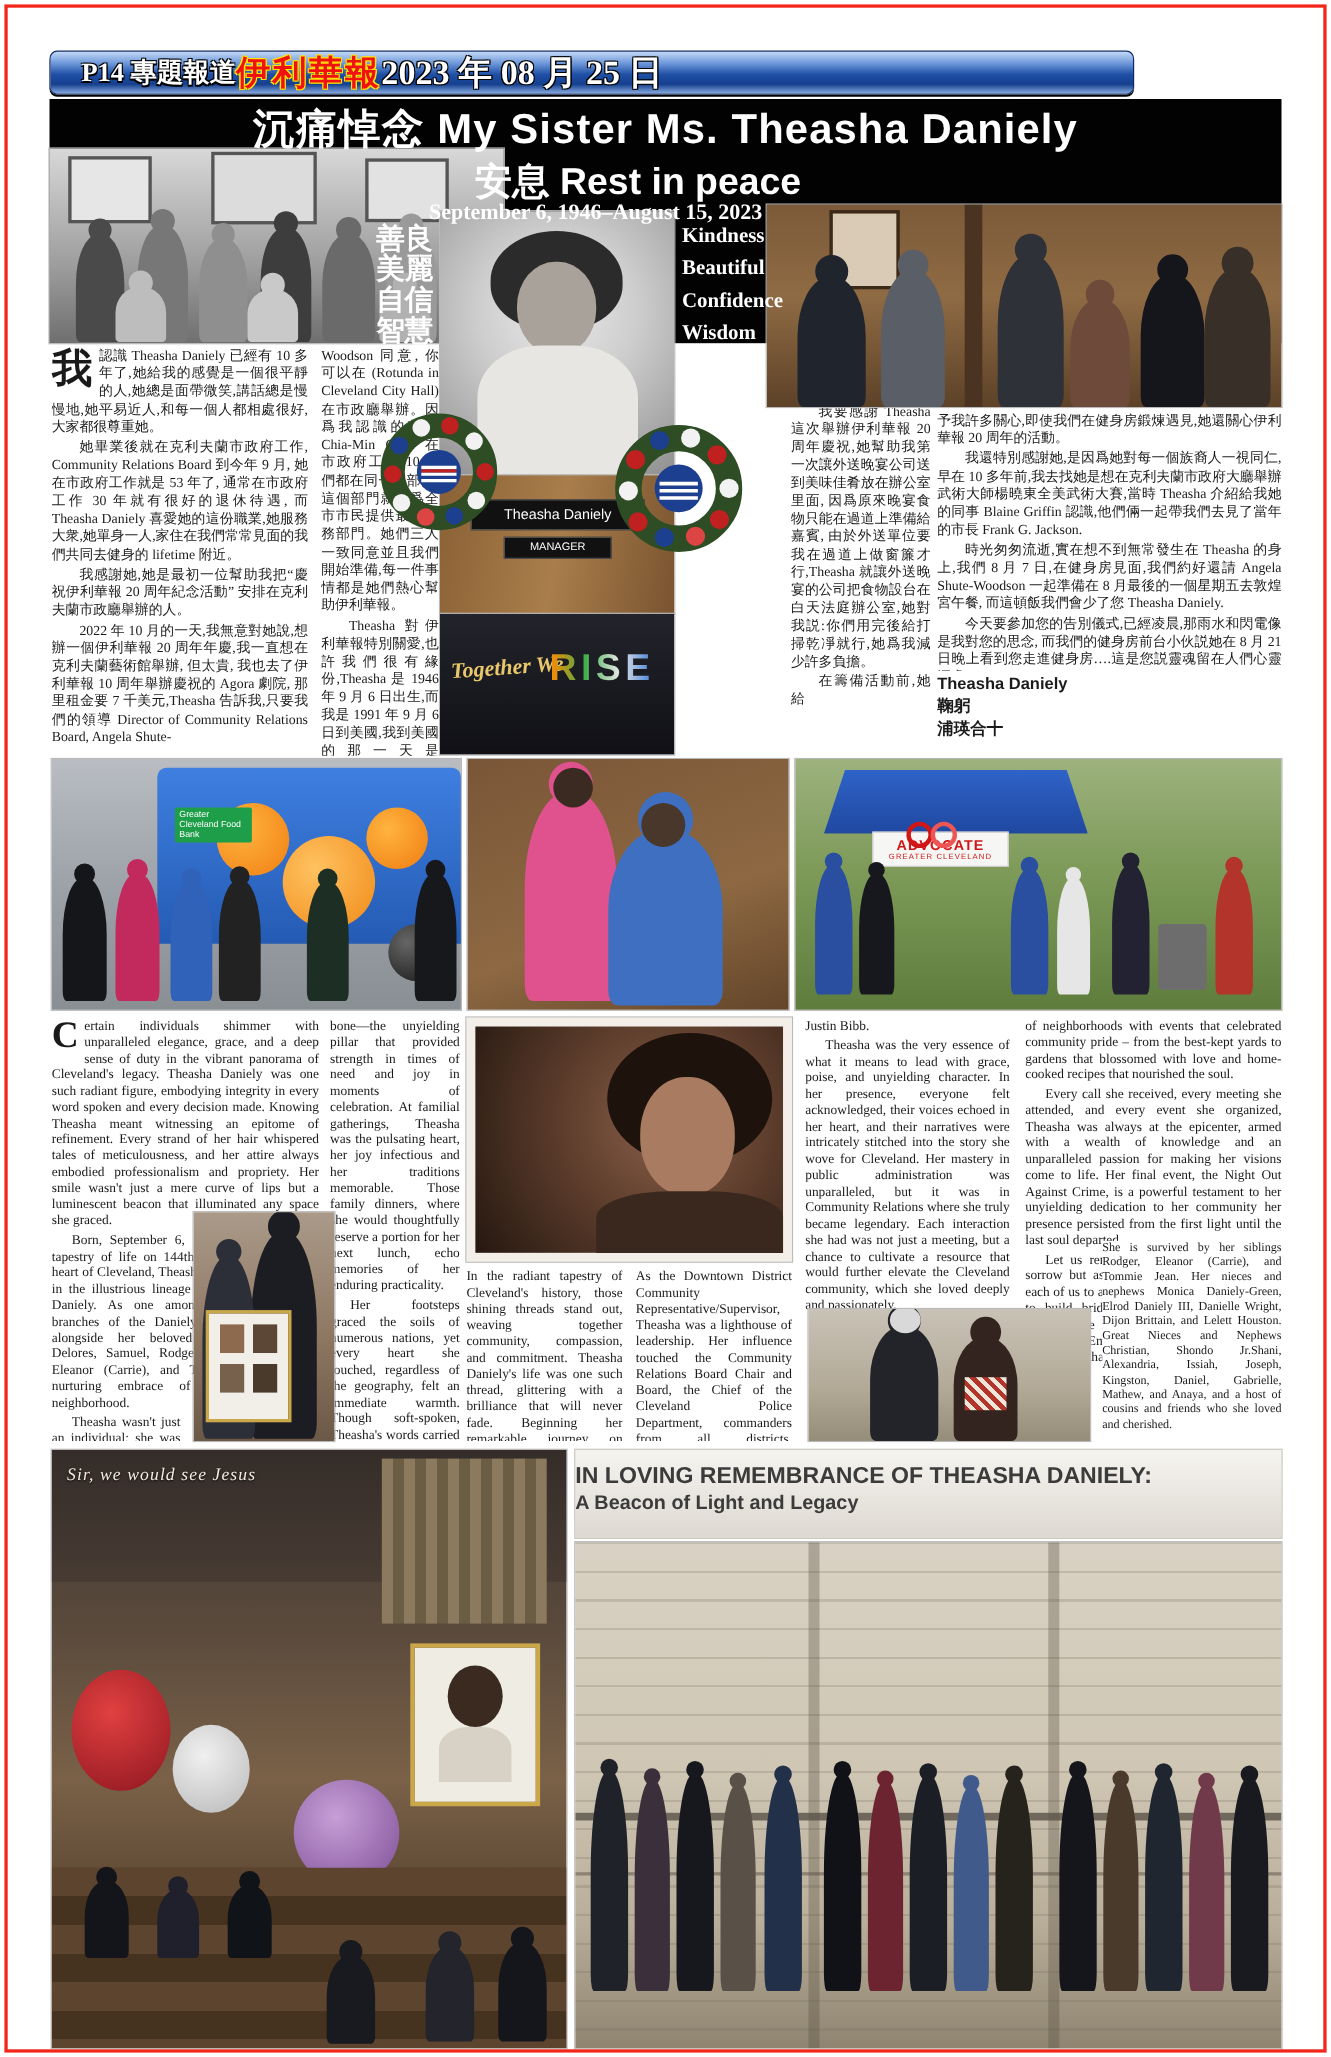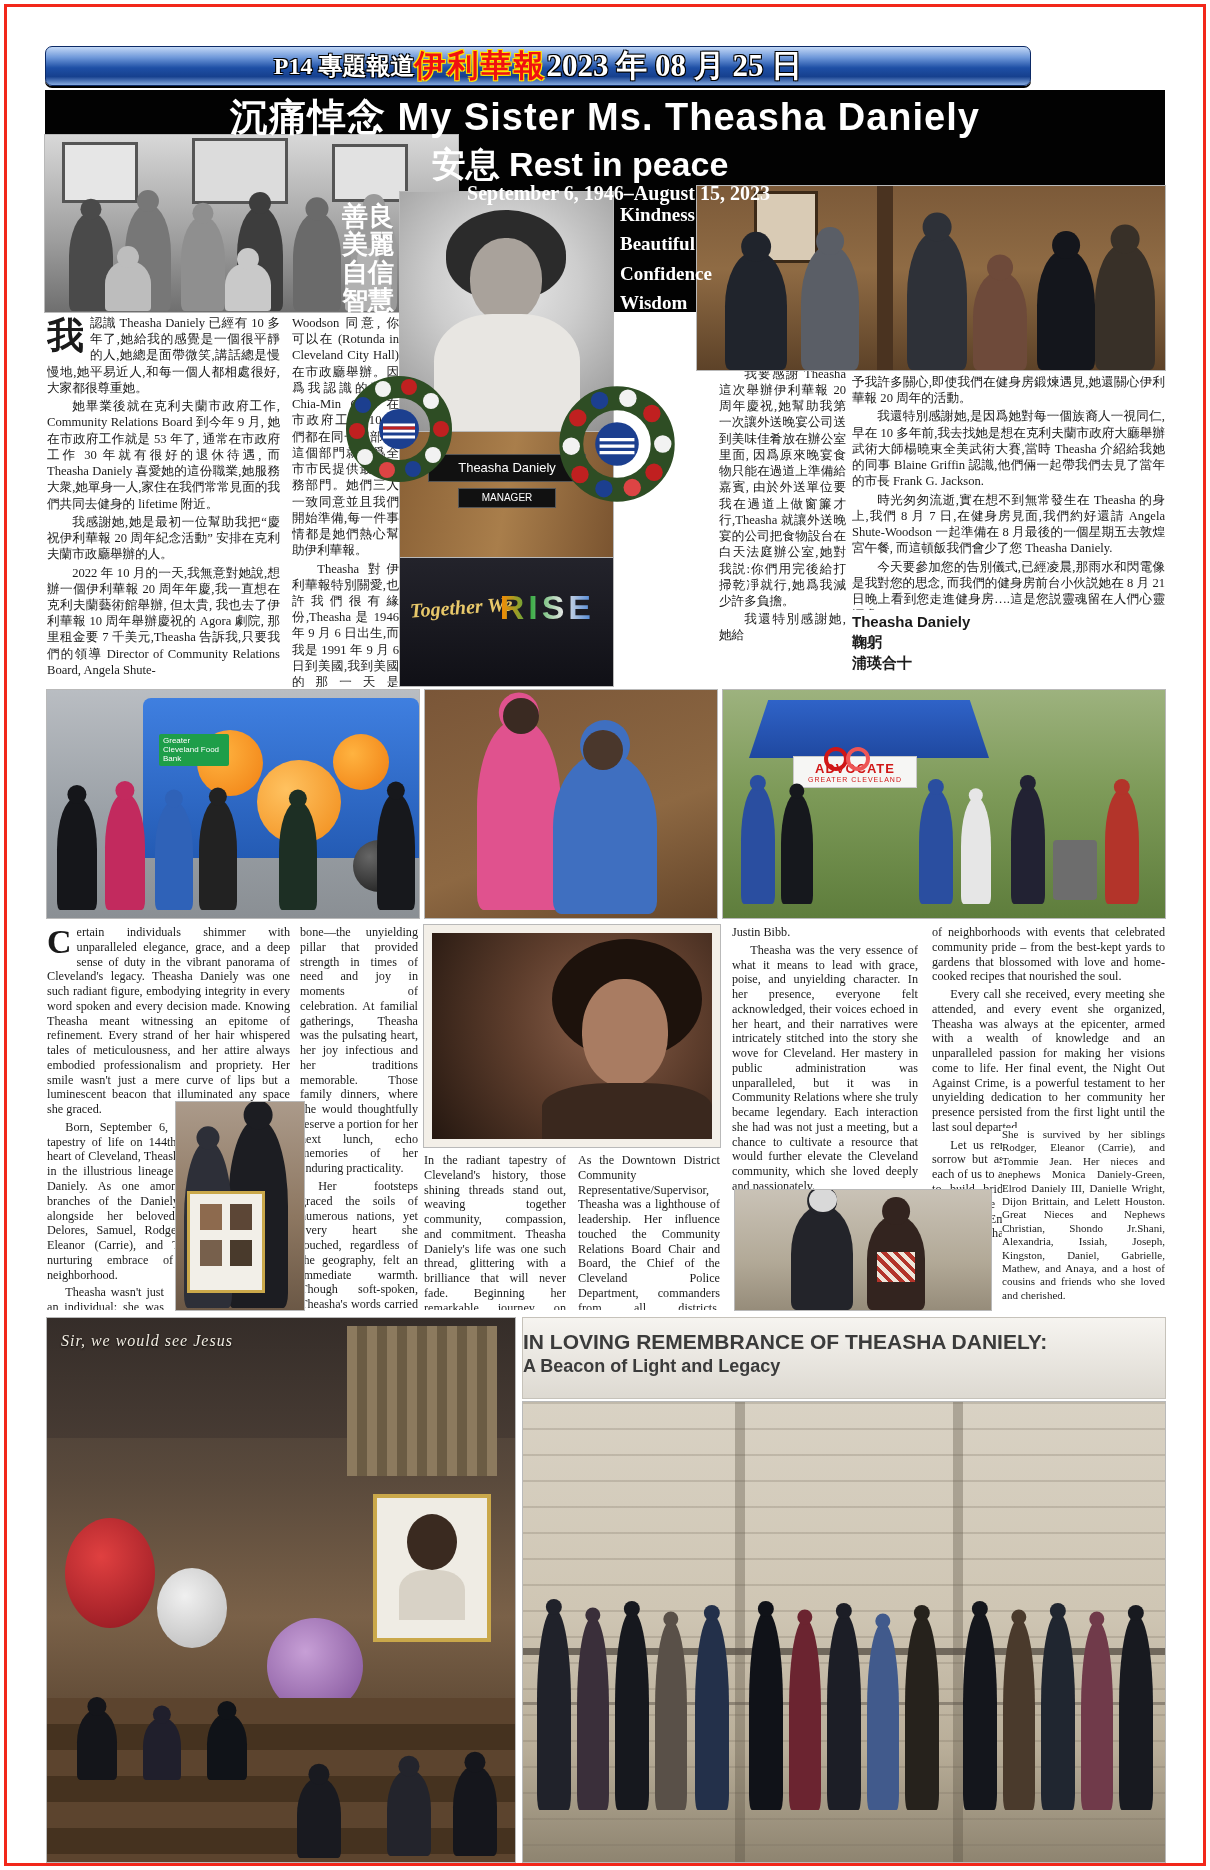--- a/index.html
+++ b/index.html
@@ -5,35 +5,35 @@
   html,body{margin:0;padding:0;background:#ffffff;}
   .canvas{position:relative;width:1210px;height:1870px;background:#fff;overflow:hidden;
           font-family:"Liberation Serif", serif;color:#1a1a1a;}
   .abs{position:absolute;}
   .frame{position:absolute;inset:4px;border:3px solid #f2271a;pointer-events:none;z-index:50;}
 
   
   .topbar{left:45px;top:46px;width:986px;height:40px;border-radius:7px;
     background:linear-gradient(180deg,#c3d8f6 0%,#6d97d9 28%,#1e4fa5 55%,#16408e 78%,#86aadf 100%);
     border:1px solid #0c2a66;box-shadow:0 2px 0 #000;
-    display:flex;align-items:center;justify-content:center;padding:0 0;box-sizing:border-box;}
+    display:flex;align-items:center;justify-content:flex-start;padding:0 28px;box-sizing:border-box;}
   .ol-w{color:#fff;font-weight:bold;
     text-shadow:1px 1px 0 #000,-1px -1px 0 #000,1px -1px 0 #000,-1px 1px 0 #000;}
   .topbar .left{font-size:24px;}
   .topbar .mid{font-size:31px;font-weight:bold;color:#f01111;letter-spacing:2px;
     text-shadow:1px 1px 0 #ffe600,-1px -1px 0 #ffe600,1px -1px 0 #ffe600,-1px 1px 0 #ffe600;}
   .topbar .right{font-size:31px;}
 
   
   .masthead{left:45px;top:90px;width:1120px;height:222px;background:#020202;}
   .headline{left:45px;top:92px;width:1120px;text-align:center;color:#fff;font-weight:bold;
     font-size:38px;font-family:"Liberation Sans",sans-serif;letter-spacing:1px;z-index:3;}
   .restline{left:390px;top:142px;width:380px;text-align:center;color:#fff;font-weight:bold;
     font-size:34px;font-family:"Liberation Sans",sans-serif;z-index:3;}
-  .lifespan{left:390px;top:182px;width:380px;text-align:right;color:#fff;font-weight:bold;
+  .lifespan{left:390px;top:182px;width:380px;text-align:left;color:#fff;font-weight:bold;
     font-size:20px;z-index:3;}
   .virtues-cn{left:342px;top:202px;width:58px;color:#fff;font-weight:bold;font-size:26px;
     line-height:1.08;z-index:3;font-family:"Liberation Sans",sans-serif;}
   .virtues-en{left:620px;top:200px;width:90px;color:#fff;font-weight:bold;font-size:19px;
     line-height:1.55;z-index:3;}
 
   
   .photo{overflow:hidden;outline:1px solid #b9b9b9;z-index:2;}
   .p{position:absolute;border-radius:46% 46% 8% 8%;}
   .p::before{content:"";position:absolute;left:50%;top:0;transform:translate(-50%,-68%);
@@ -225,21 +225,21 @@
     <p>我感謝她,她是最初一位幫助我把“慶祝伊利華報 20 周年紀念活動” 安排在克利夫蘭市政廳舉辦的人。</p>
     <p>2022 年 10 月的一天,我無意對她說,想辦一個伊利華報 20 周年年慶,我一直想在克利夫蘭藝術館舉辦, 但太貴, 我也去了伊利華報 10 周年舉辦慶祝的 Agora 劇院, 那里租金要 7 千美元,Theasha 告訴我,只要我們的領導 Director of Community Relations Board, Angela Shute-</p>
   </div>
   <div class="abs cncol" style="left:292px;top:315px;width:107px;height:372px;">
     <p class="first">Woodson 同意, 你可以在 (Rotunda in Cleveland City Hall) 在市政廳舉辦。因爲我認識的華人 Chia-Min Chen 在市政府工作 10 她們都在同一個部門, 這個部門就是爲全市市民提供最佳服務部門。她們三人一致同意並且我們開始準備,每一件事情都是她們熱心幫助伊利華報。</p>
     <p>Theasha 對伊利華報特別關愛,也許我們很有緣份,Theasha 是 1946 年 9 月 6 日出生,而我是 1991 年 9 月 6 日到美國,我到美國的那一天是 Theasha 生日,相</p>
   </div>
   <div class="abs cncol" style="left:719px;top:315px;width:127px;height:372px;">
     <p class="first">差整整 55 年,也就是今年 9 月她在市政府工作超過 50 年。</p>
     <p>我要感謝 Theasha 這次舉辦伊利華報 20 周年慶祝,她幫助我第一次讓外送晚宴公司送到美味佳肴放在辦公室里面, 因爲原來晚宴食物只能在過道上準備給嘉賓, 由於外送單位要我在過道上做窗簾才行,Theasha 就讓外送晚宴的公司把食物設台在白天法庭辦公室,她對我説:你們用完後給打掃乾凈就行,她爲我減少許多負擔。</p>
-    <p>我還特別感謝她,她給</p>
+    <p>在籌備活動前,她給</p>
   </div>
   <div class="abs cncol" style="left:852px;top:374px;width:313px;height:236px;">
     <p class="first">予我許多關心,即使我們在健身房鍛煉遇見,她還關心伊利華報 20 周年的活動。</p>
     <p>我還特別感謝她,是因爲她對每一個族裔人一視同仁,早在 10 多年前,我去找她是想在克利夫蘭市政府大廳舉辦武術大師楊曉東全美武術大賽,當時 Theasha 介紹給我她的同事 Blaine Griffin 認識,他們倆一起帶我們去見了當年的市長 Frank G. Jackson.</p>
     <p>時光匆匆流逝,實在想不到無常發生在 Theasha 的身上,我們 8 月 7 日,在健身房見面,我們約好還請 Angela Shute-Woodson 一起準備在 8 月最後的一個星期五去敦煌宮午餐, 而這頓飯我們會少了您 Theasha Daniely.</p>
     <p>今天要參加您的告別儀式,已經凌晨,那雨水和閃電像是我對您的思念, 而我們的健身房前台小伙説她在 8 月 21 日晚上看到您走進健身房….這是您説靈魂留在人們心靈深處…..</p>
   </div>
   <div class="abs sig">
     <div>Theasha Daniely</div>
     <div>鞠躬</div>

